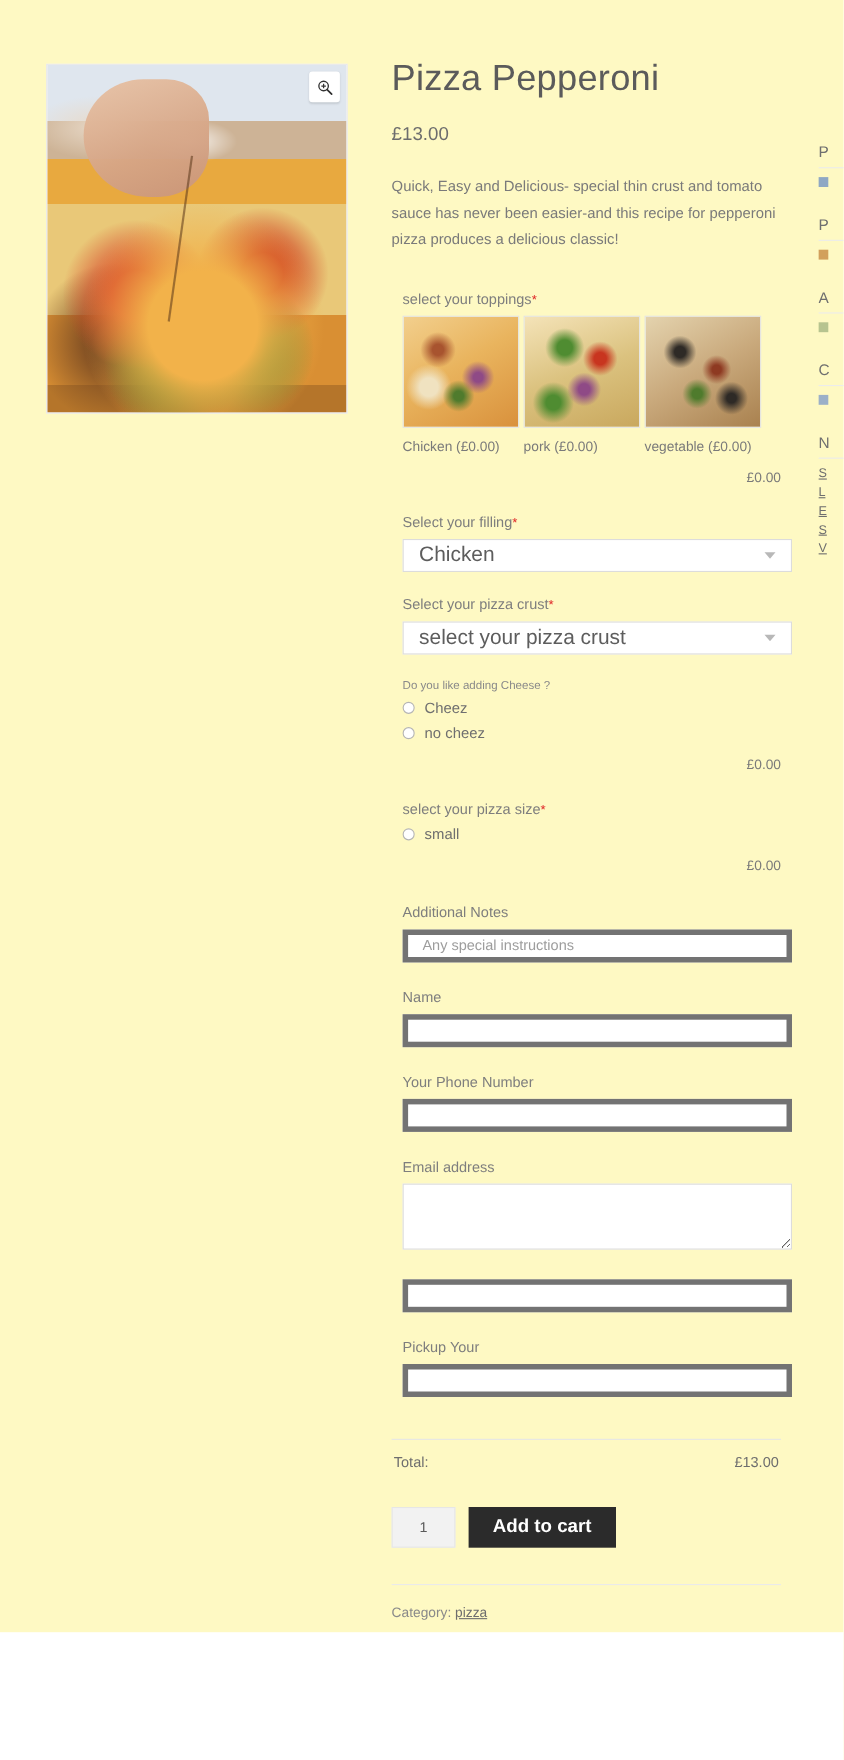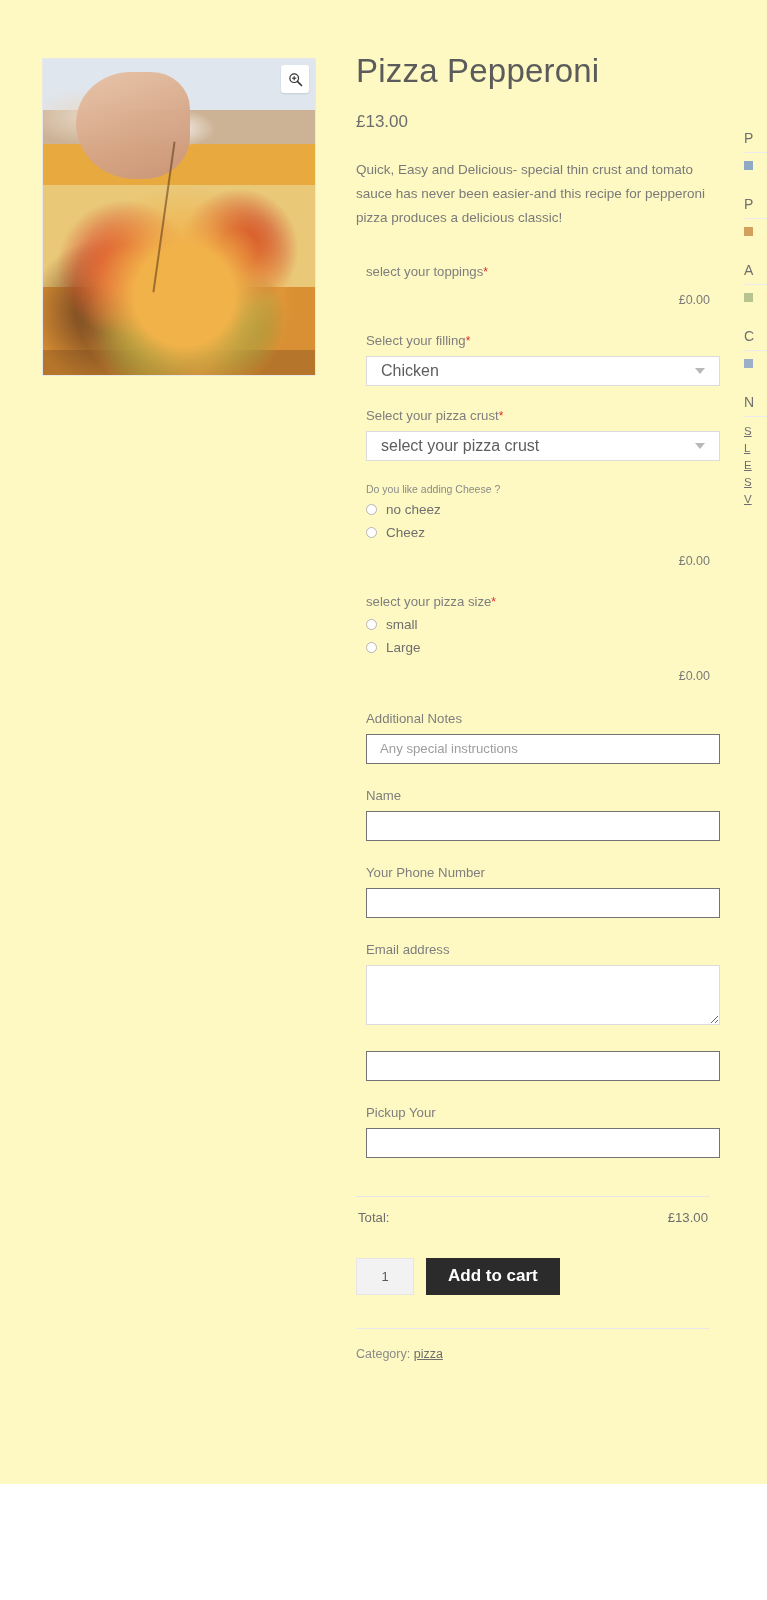--- a/index.html
+++ b/index.html
@@ -157,21 +157,21 @@
   
   .select-box {
     position: relative;
     width: 354px; height: 30px;
     border: 1px solid #dcdcdc;
     background: #fff;
     display: flex; align-items: center;
     cursor: pointer;
   }
   .select-value {
-    font-size: 16px;
+    font-size: 19px;
     color: #5d5d5d;
     padding-left: 14px;
   }
   .select-arrow {
     position: absolute;
     right: 14px; top: 50%;
     transform: translateY(-50%);
     width: 0; height: 0;
     border-left: 5px solid transparent;
     border-right: 5px solid transparent;
@@ -193,21 +193,21 @@
     flex: 0 0 auto;
   }
   .radio-label {
     font-size: 13.5px;
     color: #6f6f6f;
   }
 
   
   .text-input {
     width: 354px; height: 30px;
-    border: 1px solid #737373;
+    border: 5px solid #737373;
     background: #fff;
     font-family: "Liberation Sans", sans-serif;
     font-size: 13.2px;
     color: #5d5d5d;
     padding: 0 13px;
     outline: none;
   }
   .text-input::placeholder { color: #9d9d9d; }
   .text-area {
     width: 354px; height: 60px;
@@ -328,20 +328,34 @@
   </div>
 
   <div class="summary">
 
     <h1 class="product-title">Pizza Pepperoni</h1>
     <div class="product-price">£13.00</div>
     <div class="product-desc">Quick, Easy and Delicious- special thin crust and tomato sauce has never been easier-and this recipe for pepperoni pizza produces a delicious classic!</div>
 
     <div class="field">
       <span class="field-label"><span>select your toppings</span><span class="req">*</span></span>
+      <div class="toppings">
+        <div class="topping">
+          <div class="topping-img t1"></div>
+          <div class="topping-label">Chicken (£0.00)</div>
+        </div>
+        <div class="topping">
+          <div class="topping-img t2"></div>
+          <div class="topping-label">pork (£0.00)</div>
+        </div>
+        <div class="topping">
+          <div class="topping-img t3"></div>
+          <div class="topping-label">vegetable (£0.00)</div>
+        </div>
+      </div>
       <div class="addon-total">£0.00</div>
     </div>
 
     <div class="field">
       <span class="field-label"><span>Select your filling</span><span class="req">*</span></span>
       <div class="select-box">
         <span class="select-value">Chicken</span>
         <span class="select-arrow"></span>
       </div>
     </div>
@@ -351,38 +365,34 @@
       <div class="select-box">
         <span class="select-value">select your pizza crust</span>
         <span class="select-arrow"></span>
       </div>
     </div>
 
     <div class="field" style="margin-top:20px;">
       <span class="field-label small">Do you like adding Cheese ?</span>
       <div class="radio-row">
         <span class="radio-mark"></span>
-        <span class="radio-label">no cheez</span>
+        <span class="radio-label">Cheez</span>
       </div>
       <div class="radio-row">
         <span class="radio-mark"></span>
-        <span class="radio-label">Cheez</span>
+        <span class="radio-label">no cheez</span>
       </div>
       <div class="addon-total">£0.00</div>
     </div>
 
     <div class="field" style="margin-top:12px;">
       <span class="field-label"><span>select your pizza size</span><span class="req">*</span></span>
       <div class="radio-row">
         <span class="radio-mark"></span>
         <span class="radio-label">small</span>
-      </div>
-      <div class="radio-row">
-        <span class="radio-mark"></span>
-        <span class="radio-label">Large</span>
       </div>
       <div class="addon-total">£0.00</div>
     </div>
 
     <div class="field" style="margin-top:28px;">
       <span class="field-label">Additional Notes</span>
       <input class="text-input" type="text" placeholder="Any special instructions" style="">
     </div>
 
     <div class="field" style="margin-top:24px;">

